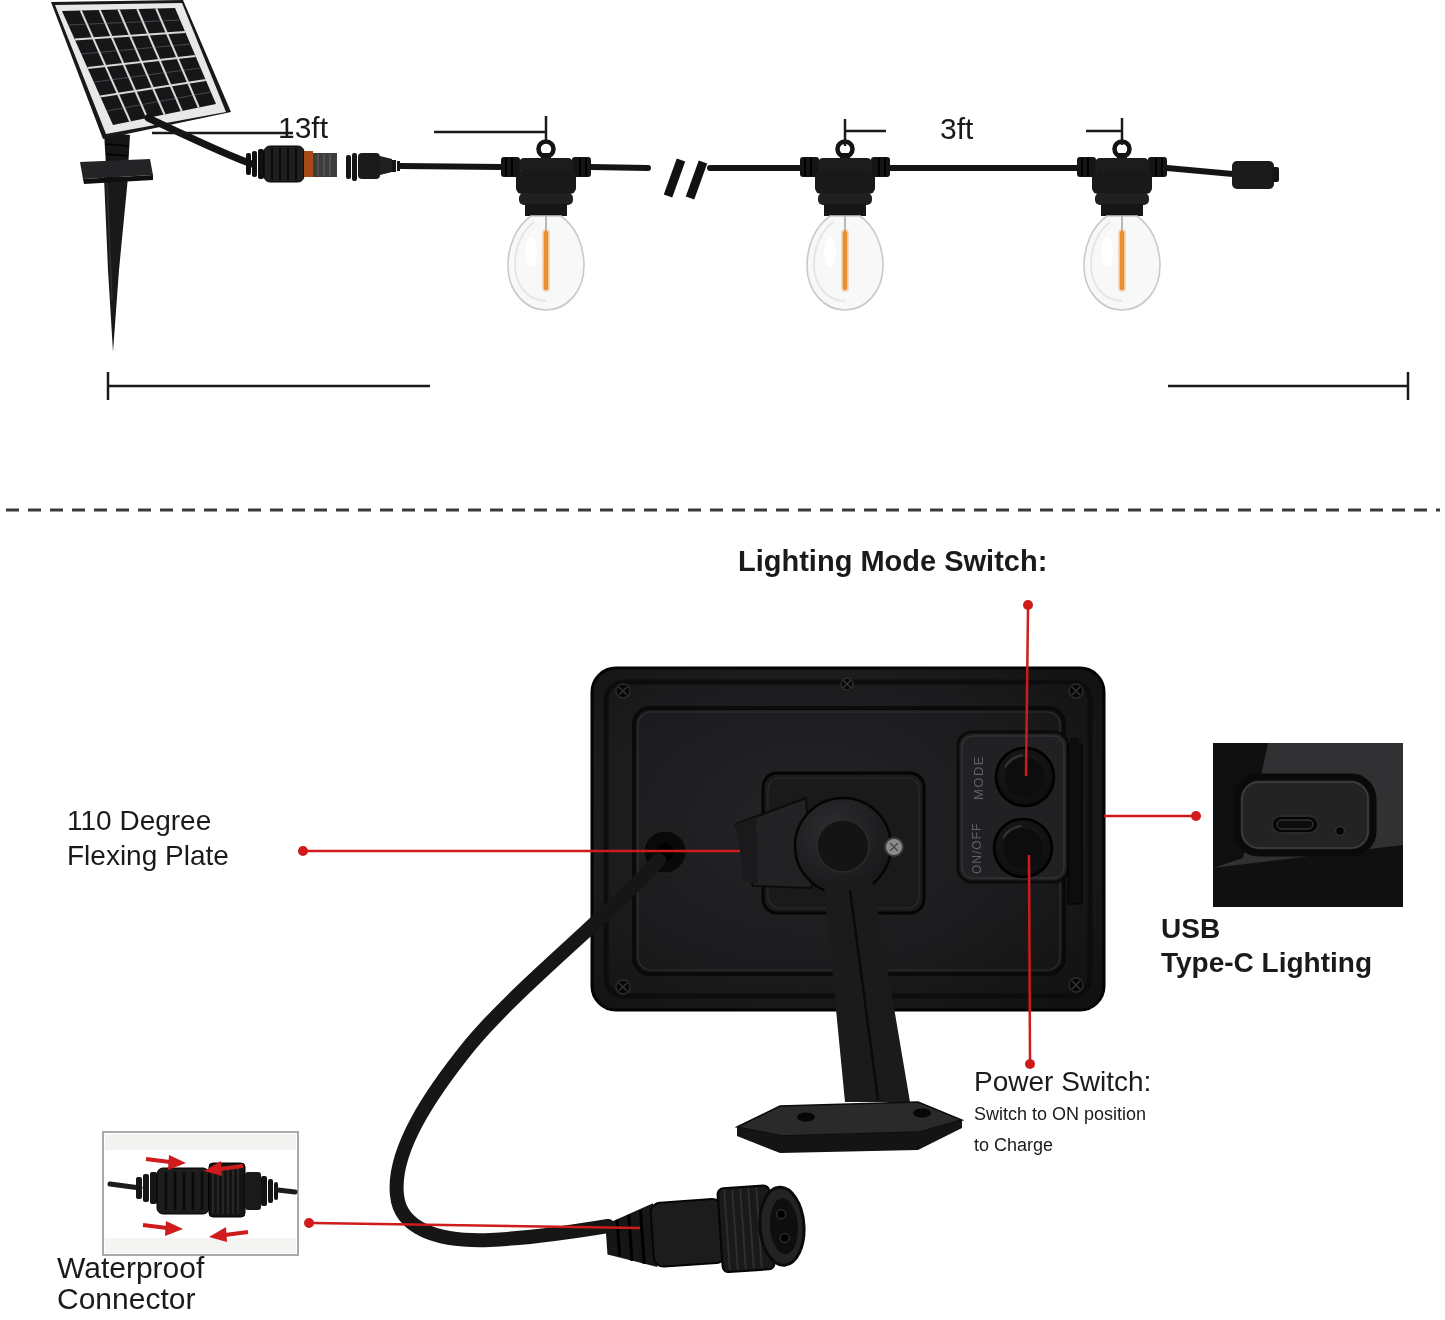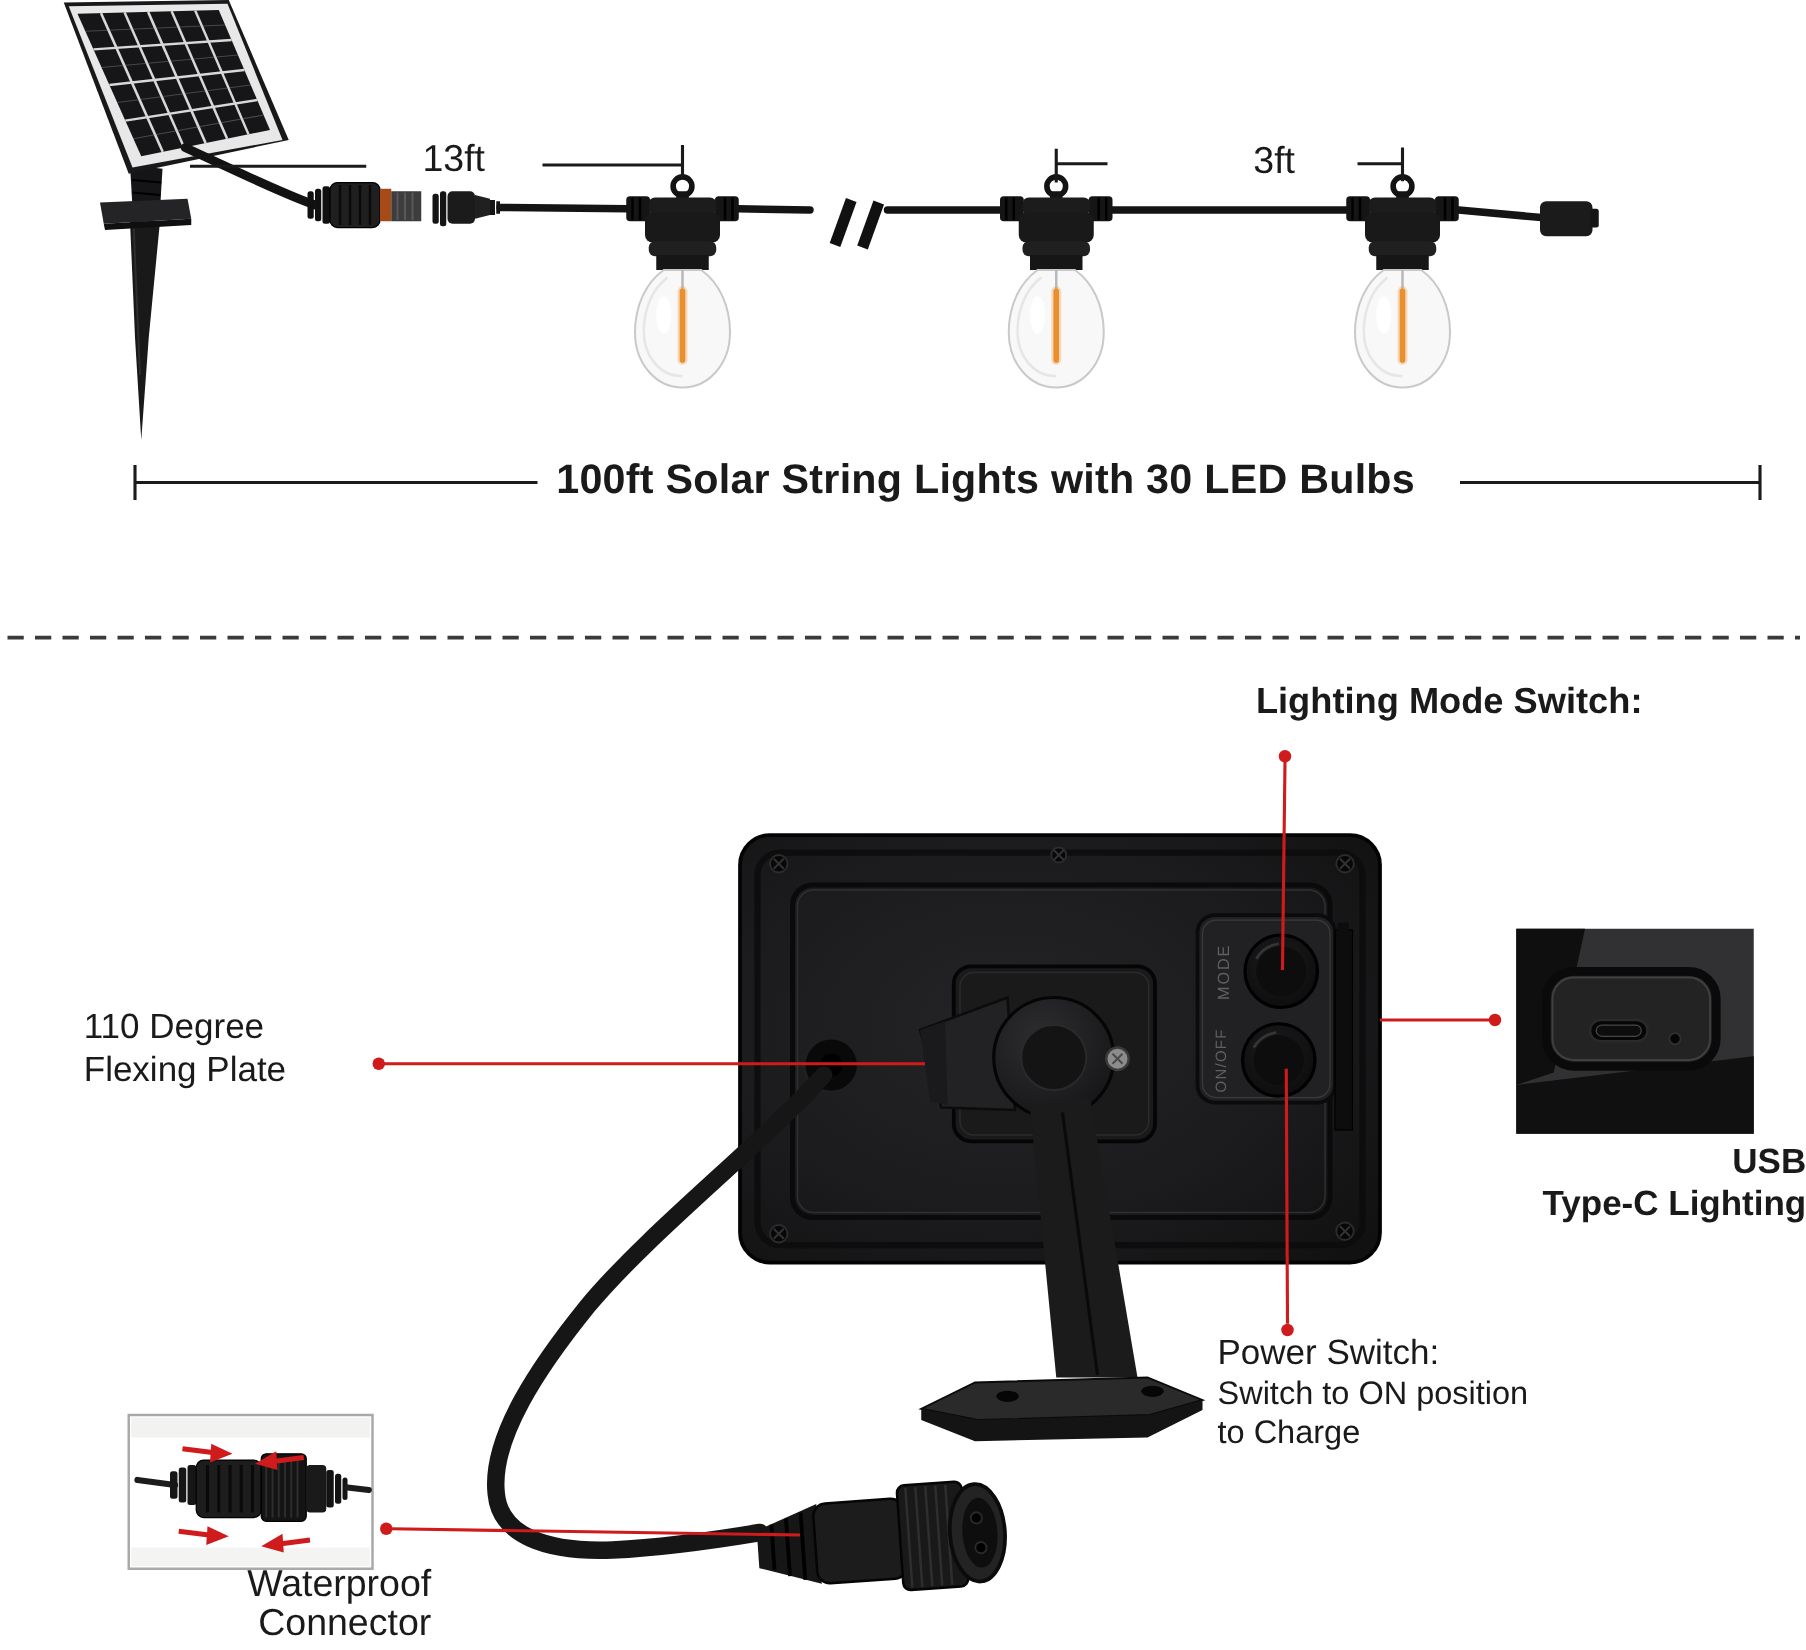--- a/index.html
+++ b/index.html
@@ -2,29 +2,29 @@
 <html><head>
 <meta charset="utf-8">
 <style>
   html,body{margin:0;padding:0;background:#ffffff;}
   .canvas{
     position:relative;width:1445px;height:1320px;background:#ffffff;
     font-family:"Liberation Sans",sans-serif;overflow:hidden;
   }
   svg.art{position:absolute;left:0;top:0;}
   .lbl{position:absolute;color:#1a1a1a;white-space:nowrap;}
-  .lbl.center{text-align:right;white-space:normal;}
+  .lbl.center{text-align:left;white-space:normal;}
   .dim{font-size:30px;font-weight:400;}
   .total{font-size:33px;font-weight:600;letter-spacing:0.2px;}
   .lm-title{font-size:29px;font-weight:700;margin-top:12px;}
   .lm-sub{font-size:19px;font-weight:400;}
   .flex-lbl{font-size:28px;line-height:35px;font-weight:400;}
   .usb-lbl{font-size:28px;line-height:34px;font-weight:700;}
   .pw-title{font-size:28px;font-weight:400;}
-  .pw-body{font-size:26px;line-height:31px;font-weight:400;}
+  .pw-body{font-size:18px;line-height:31px;font-weight:400;}
   .wp-lbl{font-size:30px;line-height:31px;font-weight:400;}
 </style>
 </head>
 <body>
 
 <div class="canvas">
 
 <svg class="art" width="1445" height="1320" viewBox="0 0 1445 1320">
   <defs>
     <radialGradient id="devGrad" cx="42%" cy="45%" r="75%">
@@ -350,21 +350,20 @@
       <circle cx="309" cy="1223" r="5" stroke="none"></circle>
       <line x1="313" y1="1223" x2="640" y2="1228"></line>
     </g>
   </g>
 </svg>
 
 <div class="lbl dim center" style="left:278px;top:111px;width:110px">13ft</div>
 
 <div class="lbl dim center" style="left:940px;top:112px;width:96px">3ft</div>
 
-<div class="lbl total center" style="left:428px;top:364px;width:704px">100ft Solar String Lights with 30 LED Bulbs</div>
 
 <div class="lbl lm-title center" style="left:738px;top:533px;width:576px">Lighting Mode Switch:</div>
 
 
 <div class="lbl flex-lbl" style="left:67px;top:803px">
   <div>110 Degree</div>
   <div>Flexing Plate</div>
 </div>
 
 <div class="lbl usb-lbl center" style="left:1161px;top:912px;width:284px">

